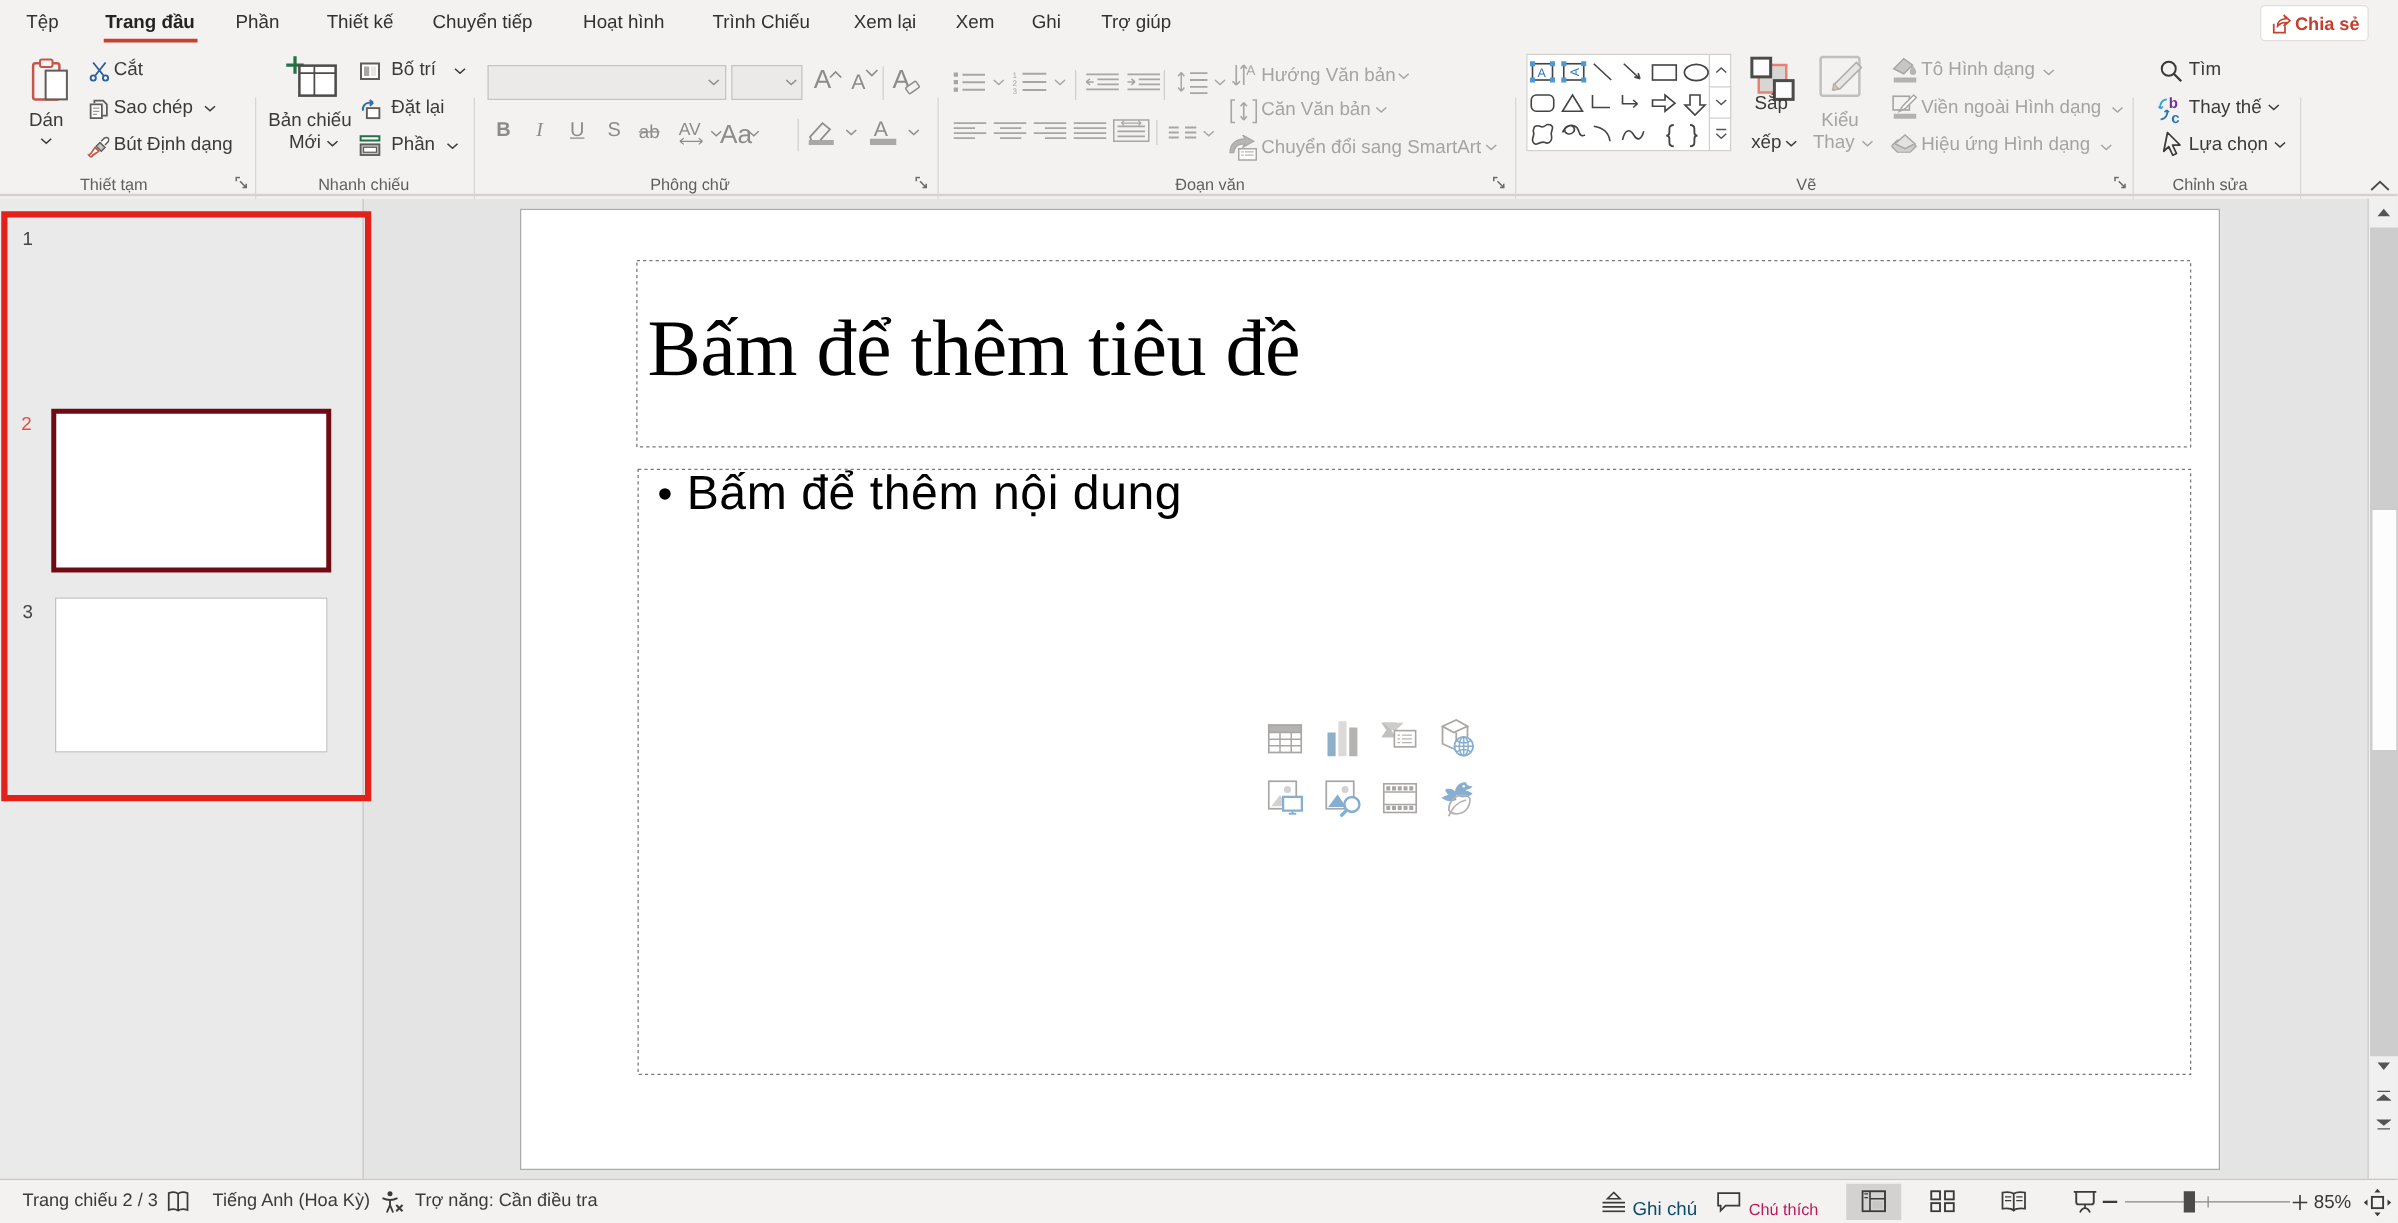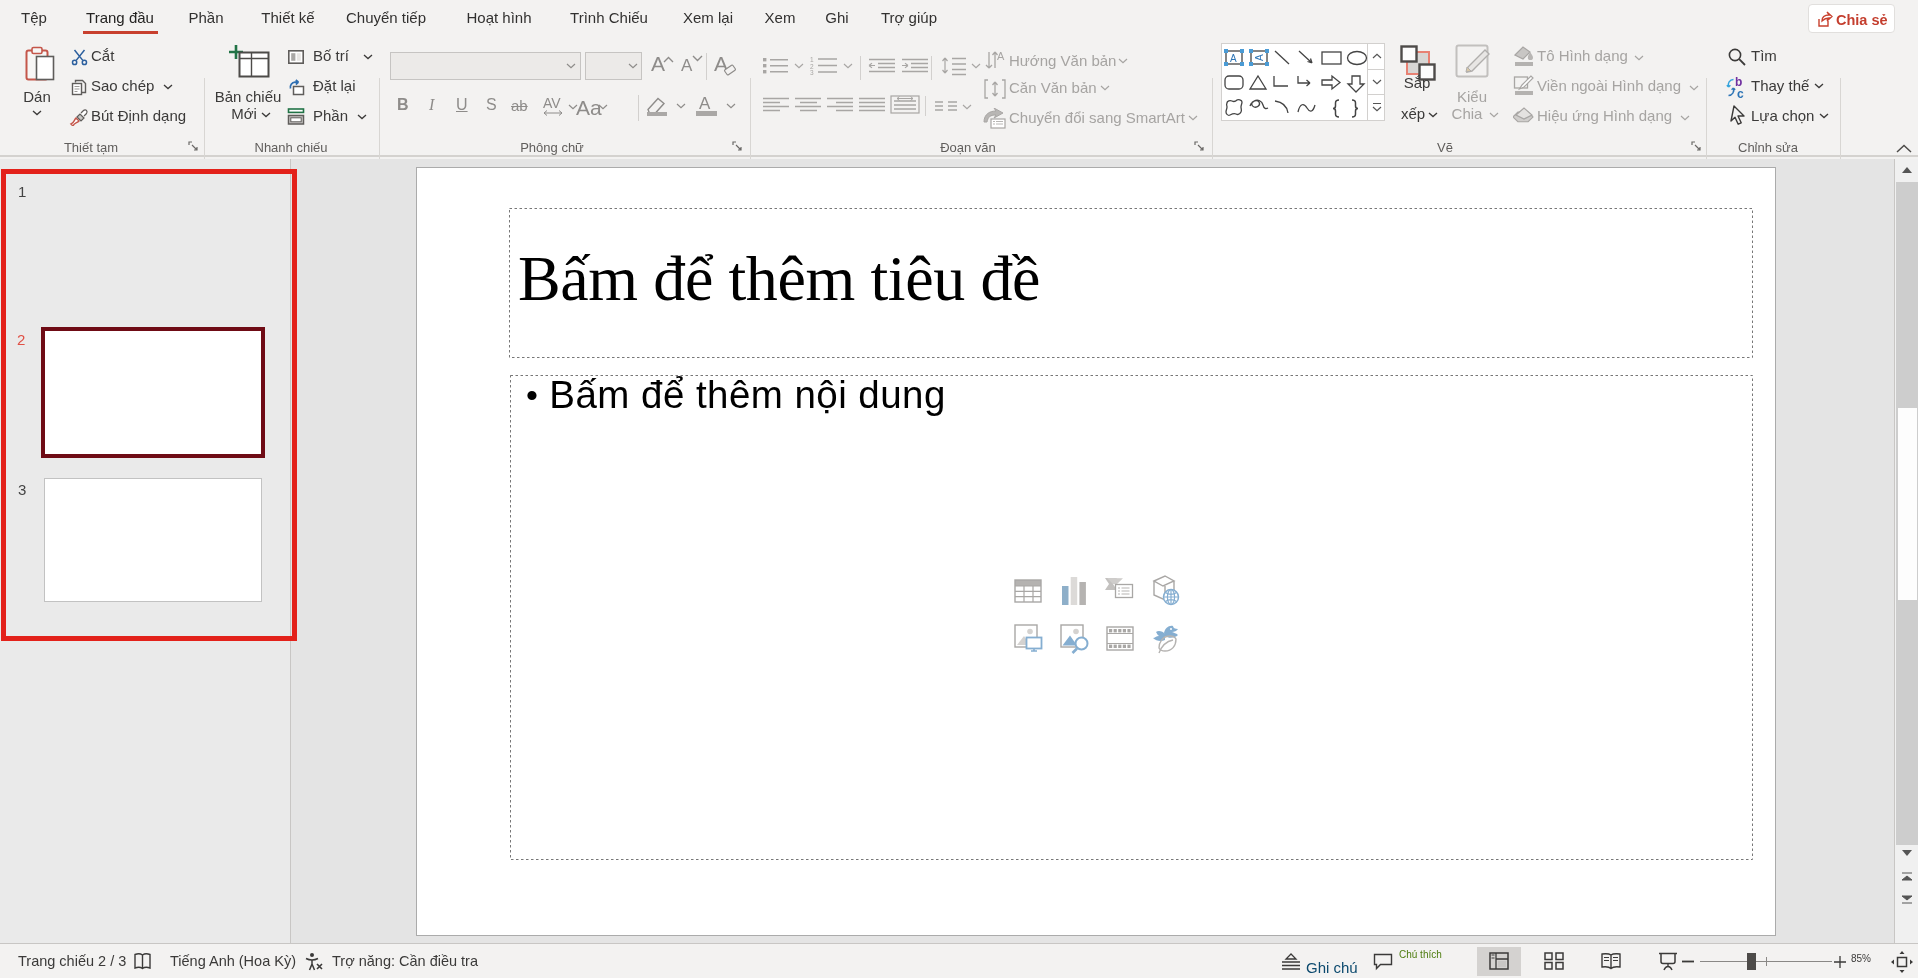--- a/index.html
+++ b/index.html
@@ -8,21 +8,21 @@
 .lbl{font-size:13px;color:#605e5c;white-space:nowrap}
 .ctr{transform:translateX(-50%)}
 .sep{position:absolute;width:1px;background:#d8d6d3;top:42px;height:110px}
 .tab{position:absolute;top:9px;font-size:15px;color:#323130;transform:translateX(-50%);white-space:nowrap}
 svg{display:block}
 </style></head>
 <body>
 
 <div class="abs" style="left:0;top:0;width:1918px;height:36px;background:#f3f2f1">
   <div class="tab" style="left:34px">Tệp</div>
-  <div class="tab" style="left:120px;font-weight:normal;color:#252423">Trang đầu</div>
+  <div class="tab" style="left:120px;font-weight:bold;color:#252423">Trang đầu</div>
   <div class="tab" style="left:206px">Phần</div>
   <div class="tab" style="left:288px">Thiết kế</div>
   <div class="tab" style="left:386px">Chuyển tiếp</div>
   <div class="tab" style="left:499px">Hoạt hình</div>
   <div class="tab" style="left:609px">Trình Chiếu</div>
   <div class="tab" style="left:708px">Xem lại</div>
   <div class="tab" style="left:780px">Xem</div>
   <div class="tab" style="left:837px">Ghi</div>
   <div class="tab" style="left:909px">Trợ giúp</div>
   <div class="abs" style="left:83px;top:31px;width:75px;height:3px;background:#c8402e"></div>
@@ -329,21 +329,21 @@
     <div class="t abs ctr" style="left:1413px;top:69px">xếp</div>
     <svg class="abs" style="left:1428px;top:76px" width="10" height="6" viewBox="0 0 10 6">
         <path d="M1 1l4 3.6L9 1" fill="none" stroke="#3b3a39" stroke-width="1.3"></path>
       </svg>
     <svg class="abs" style="left:1455px;top:8px" width="36" height="38" viewBox="0 0 36 38">
       <rect x="1.5" y="1.5" width="31" height="31" rx="2" fill="none" stroke="#c2c0be" stroke-width="2"></rect>
       <path d="M30 6L16 20l-3 3-1 5 5-1 3-3L34 10z" fill="#e8e6e4" stroke="#b0aeac" stroke-width="1.4"></path>
       <path d="M12 23l-1 5 5-1z" fill="#d8c8a8" stroke="#b0aeac" stroke-width="1"></path>
     </svg>
     <div class="t abs ctr dis" style="left:1472px;top:52px">Kiểu</div>
-    <div class="t abs ctr dis" style="left:1467px;top:69px">Chia</div>
+    <div class="t abs ctr dis" style="left:1467px;top:69px">Thay</div>
     <svg class="abs" style="left:1489px;top:76px" width="10" height="6" viewBox="0 0 10 6">
         <path d="M1 1l4 3.6L9 1" fill="none" stroke="#a6a4a2" stroke-width="1.2"></path>
       </svg>
     <svg class="abs" style="left:1513px;top:9px" width="22" height="22" viewBox="0 0 22 22">
       <path d="M2 10l8-8 7 5-7 7z" fill="#c8c6c4" stroke="#a8a6a4" stroke-width="1.2"></path>
       <path d="M17 7c1.5 2 3 4 3 5.4a2.6 2.6 0 01-5.2 0C14.8 11 16 9 17 7z" fill="#b8b6b4"></path>
       <rect x="2" y="17" width="18" height="4" fill="#b4b2b0"></rect>
     </svg>
     <div class="t abs dis" style="left:1537px;top:11px">Tô Hình dạng</div>
     <svg class="abs" style="left:1634px;top:19px" width="10" height="6" viewBox="0 0 10 6">
@@ -494,22 +494,22 @@
         <path d="M6 7l5-4H1zM1 10h10" stroke="#555" fill="#555"></path>
       </svg>
   </div>
 </div>
 
 <div class="abs" id="statusbar" style="left:0;top:943px;width:1918px;height:35px;background:#f3f2f1;border-top:1px solid #c8c6c4">
   <div class="abs" style="left:18px;top:9px;font-size:14.5px;color:#3b3a39">Trang chiếu 2 / 3</div>
   <div class="abs" style="left:170px;top:9px;font-size:14.5px;color:#3b3a39">Tiếng Anh (Hoa Kỳ)</div>
   <div class="abs" style="left:332px;top:9px;font-size:14.5px;color:#3b3a39">Trợ năng: Cần điều tra</div>
   <div class="abs" style="left:1306px;top:15px;font-size:15px;color:#0c4a6e">Ghi chú</div>
-  <div class="abs" style="left:1399px;top:5px;font-size:10px;color:#4d7c0f">Chú thích</div>
-  <div class="abs" style="left:1851px;top:9px;font-size:10px;color:#3b3a39">85%</div>
+  <div class="abs" style="left:1399px;top:16px;font-size:13px;color:#be185d">Chú thích</div>
+  <div class="abs" style="left:1851px;top:9px;font-size:15px;color:#3b3a39">85%</div>
   <div id="sbicons">
     <svg class="abs" style="left:133px;top:8px" width="19" height="19" viewBox="0 0 19 19">
       <path d="M9.5 3C7.5 1.5 4.5 1.5 2 2.5V16c2.5-1 5.5-1 7.5.5 2-1.5 5-1.5 7.5-.5V2.5C14.5 1.5 11.5 1.5 9.5 3zM9.5 3v13.5" fill="none" stroke="#3b3a39" stroke-width="1.4"></path>
     </svg>
     <svg class="abs" style="left:303px;top:7px" width="22" height="22" viewBox="0 0 22 22">
       <circle cx="9" cy="4" r="2" fill="#3b3a39"></circle>
       <path d="M3 7.5c2 1 4 1.5 6 1.5s4-.5 6-1.5M9 9v4l-2.5 6M9 13l2.5 6" fill="none" stroke="#3b3a39" stroke-width="1.5"></path>
       <path d="M14 13l5 5M19 13l-5 5" stroke="#3b3a39" stroke-width="1.6"></path>
     </svg>
     <svg class="abs" style="left:1281px;top:9px" width="20" height="17" viewBox="0 0 20 17">

